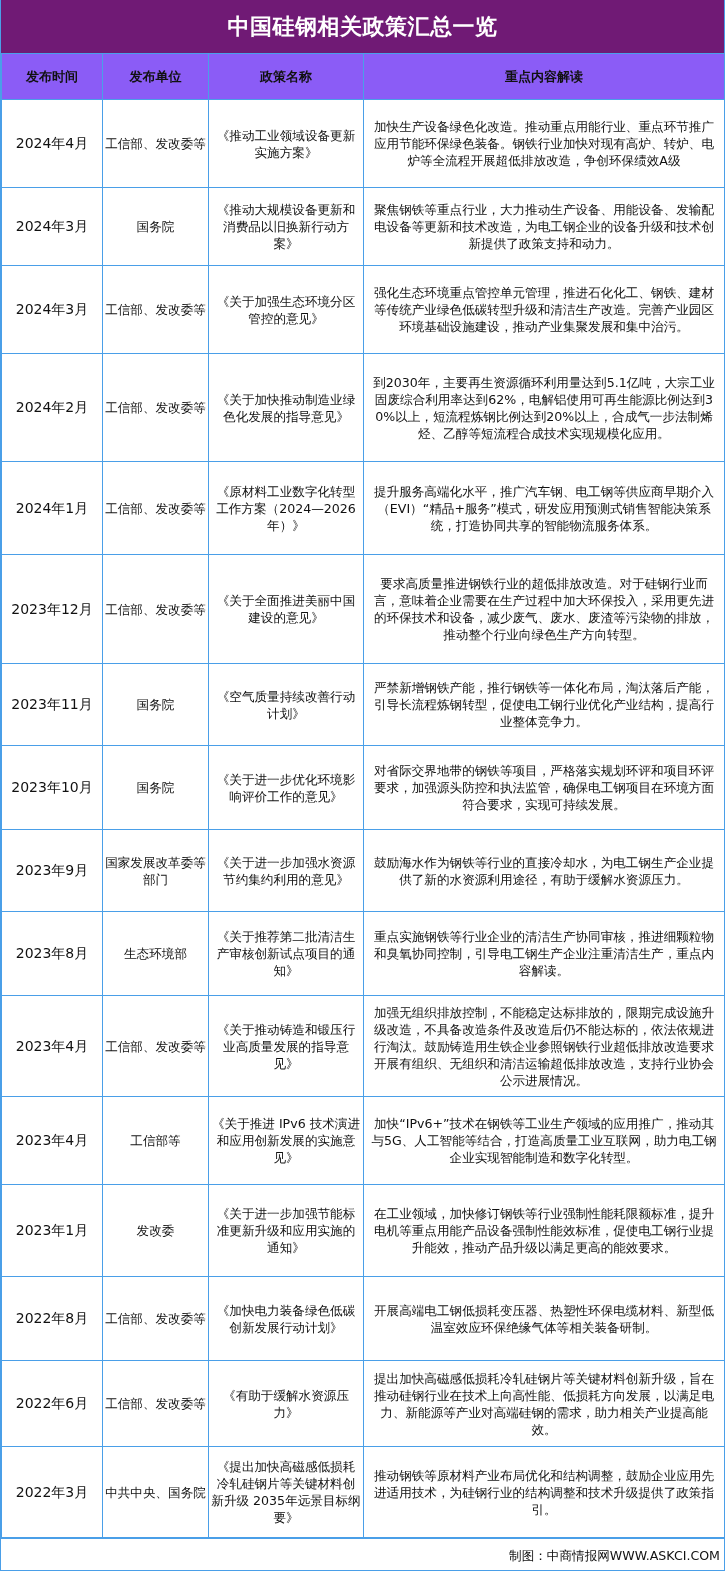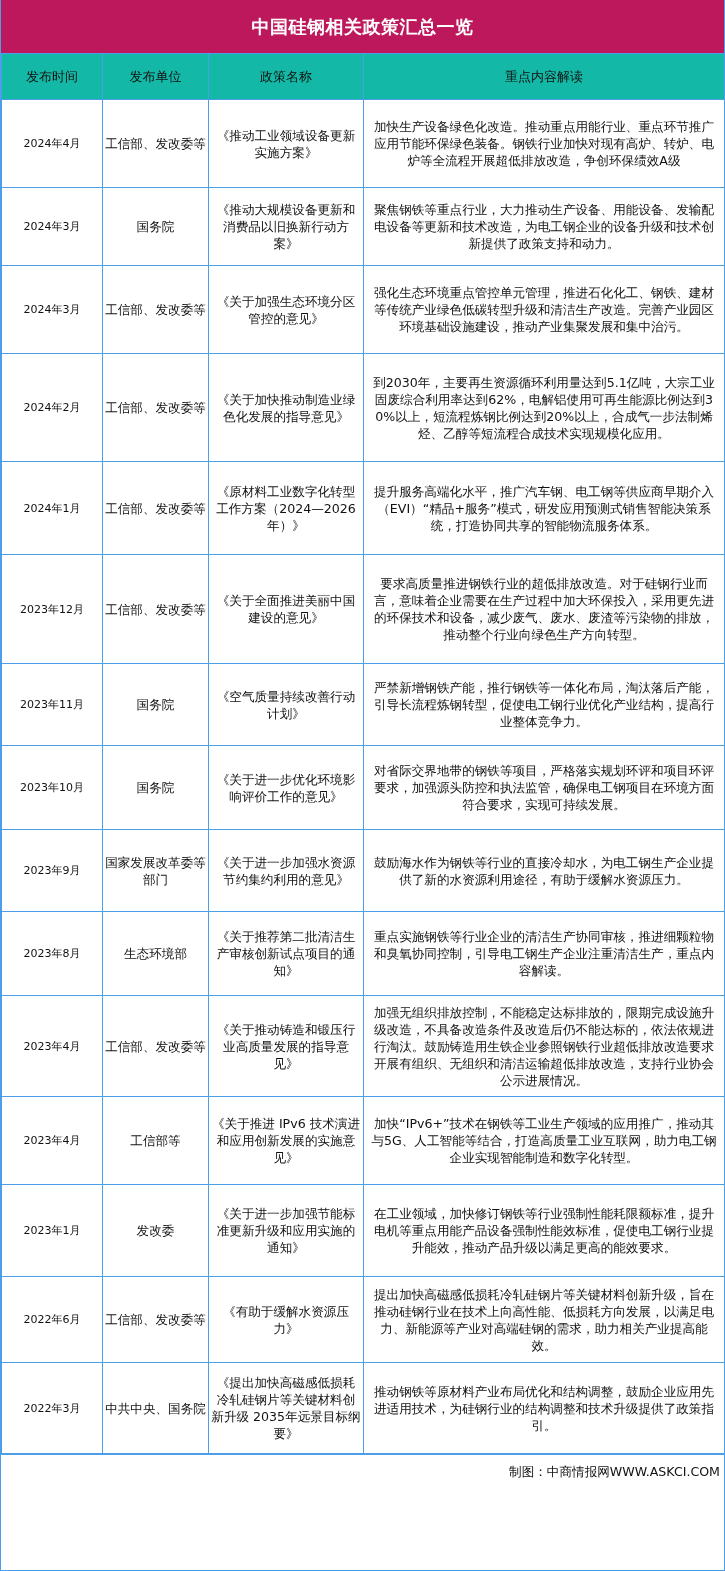--- a/index.html
+++ b/index.html
@@ -1,22 +1,22 @@
 <!DOCTYPE html>
 <html><head>
 <meta charset="utf-8">
 <style>
   html, body { margin:0; padding:0; background:#ffffff; }
   body { width:725px; height:1571px; overflow:hidden; font-family:"DejaVu Sans","Liberation Sans",sans-serif; color:#111; }
   .wrap { position:relative; width:725px; height:1571px; box-sizing:border-box; border-left:1px solid #4a9fe8; border-right:1px solid #4a9fe8; border-bottom:1px solid #4a9fe8; }
-  .title { height:53px; background:#be185d; color:#fff; font-size:18px; font-weight:bold; display:flex; align-items:center; justify-content:center; letter-spacing:0.5px; font-family:"DejaVu Serif","Liberation Serif",serif; }
+  .title { height:53px; background:#701a75; color:#fff; font-size:22px; font-weight:bold; display:flex; align-items:center; justify-content:center; letter-spacing:0.5px; font-family:"DejaVu Serif","Liberation Serif",serif; }
   table { border-collapse:collapse; width:723px; table-layout:fixed; }
   td, th { border:1px solid #4a9fe8; text-align:center; vertical-align:middle; padding:0 2px; font-size:12.6px; line-height:17px; word-break:break-all; }
-  th { background:#14b8a6; height:45px; font-weight:normal; font-size:13px;margin-left:36px; }
-  td.date { font-size:11px; }
+  th { background:#8b5cf6; height:45px; font-weight:bold; font-size:13px;margin-left:36px; }
+  td.date { font-size:14px; }
   td.content { padding:0 4px;margin-top:26px; }
   .footer { height:34px; display:flex; align-items:center; justify-content:flex-end; padding-right:4px; font-size:12.6px; border-top:1px solid #4a9fe8; }
   col.c1 { width:101px; } col.c2 { width:106px; } col.c3 { width:155px; } col.c4 { width:361px; }
 </style>
 </head>
 <body>
 
 <div class="wrap">
   <div class="title">中国硅钢相关政策汇总一览</div>
   <table>
@@ -106,20 +106,26 @@
           <td>工信部等</td>
           <td>《关于推进 IPv6 技术演进和应用创新发展的实施意见》</td>
           <td class="content">加快“IPv6+”技术在钢铁等工业生产领域的应用推广，推动其与5G、人工智能等结合，打造高质量工业互联网，助力电工钢企业实现智能制造和数字化转型。</td>
         </tr>
         <tr style="height: 92px;">
           <td class="date">2023年1月</td>
           <td>发改委</td>
           <td>《关于进一步加强节能标准更新升级和应用实施的通知》</td>
           <td class="content">在工业领域，加快修订钢铁等行业强制性能耗限额标准，提升电机等重点用能产品设备强制性能效标准，促使电工钢行业提升能效，推动产品升级以满足更高的能效要求。</td>
         </tr>
+        <tr style="height: 84px;">
+          <td class="date">2022年8月</td>
+          <td>工信部、发改委等</td>
+          <td>《加快电力装备绿色低碳创新发展行动计划》</td>
+          <td class="content">开展高端电工钢低损耗变压器、热塑性环保电缆材料、新型低温室效应环保绝缘气体等相关装备研制。</td>
+        </tr>
         <tr style="height: 86px;">
           <td class="date">2022年6月</td>
           <td>工信部、发改委等</td>
           <td>《有助于缓解水资源压力》</td>
           <td class="content">提出加快高磁感低损耗冷轧硅钢片等关键材料创新升级，旨在推动硅钢行业在技术上向高性能、低损耗方向发展，以满足电力、新能源等产业对高端硅钢的需求，助力相关产业提高能效。</td>
         </tr>
         <tr style="height: 91px;">
           <td class="date">2022年3月</td>
           <td>中共中央、国务院</td>
           <td>《提出加快高磁感低损耗冷轧硅钢片等关键材料创新升级 2035年远景目标纲要》</td>

